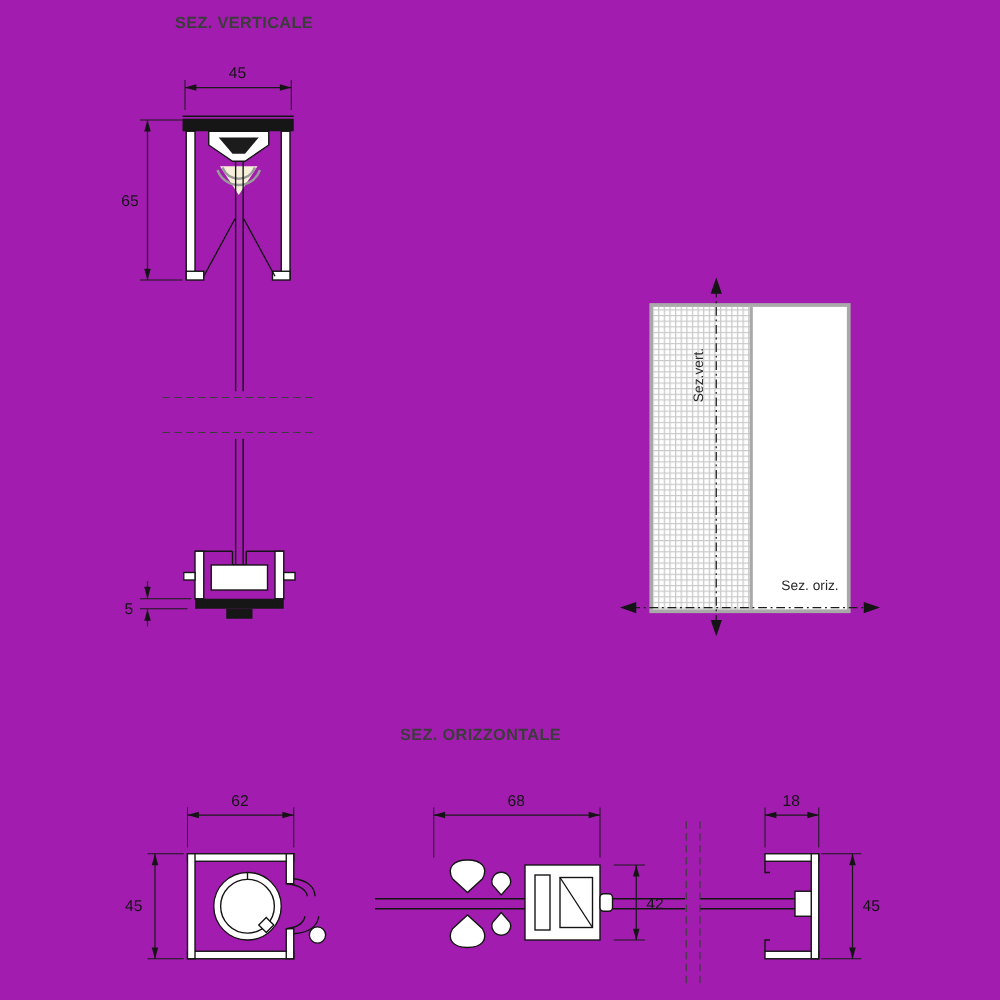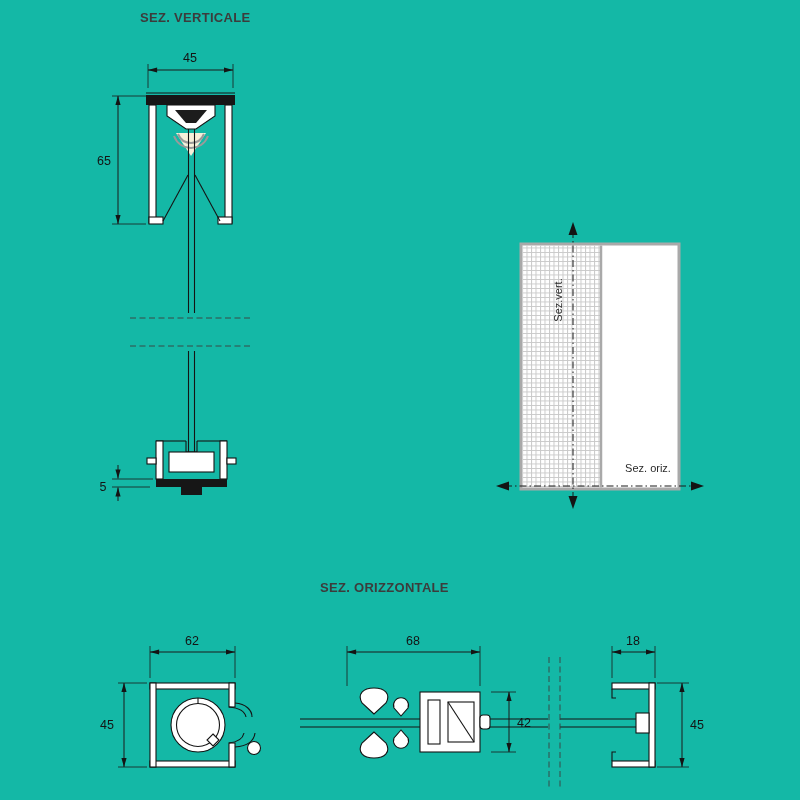--- a/index.html
+++ b/index.html
@@ -1,16 +1,16 @@
 <!DOCTYPE html>
 <html><head>
 <meta charset="utf-8">
 <style>
   html,body{margin:0;padding:0;background:#ffffff;}
-  #stage{position:relative;width:800px;height:800px;background:#14b8a6;overflow:hidden;}
+  #stage{position:relative;width:800px;height:800px;background:#a21caf;overflow:hidden;}
   svg text{font-family:"Liberation Sans", sans-serif;}
   .title{font-size:13px;font-weight:bold;fill:#3c3c3c;letter-spacing:.3px;}
   .dimtext{font-size:12.5px;fill:#141414;}
   .small{font-size:11px;fill:#2a2a2a;}
   .ext{stroke:#1a1a1a;stroke-width:.8;fill:none;}
   .dimline{stroke:#1a1a1a;stroke-width:1;fill:none;}
   .pr{fill:#ffffff;stroke:#141414;stroke-width:1.1;}
   .pl{stroke:#141414;stroke-width:1.1;fill:none;}
   .arc{stroke:#9a9a9a;stroke-width:2;fill:none;}
   .brk{stroke:#3c3c3c;stroke-width:.9;stroke-dasharray:6 3.5;fill:none;}

